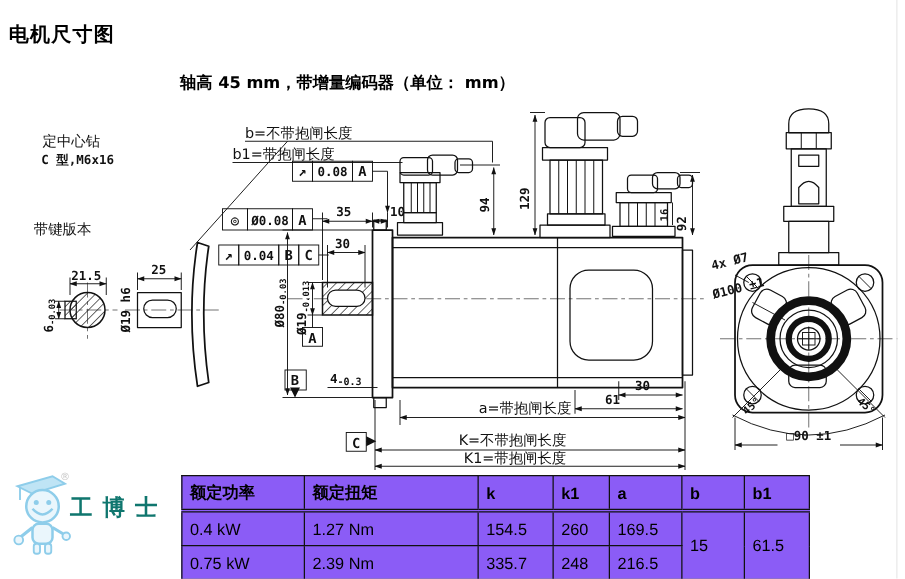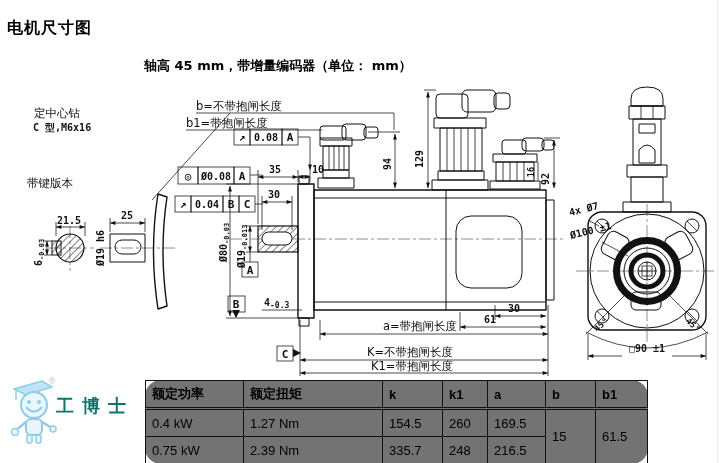--- a/index.html
+++ b/index.html
@@ -14,21 +14,21 @@
   svg .da{fill:none;stroke:#111;stroke-width:0.75;marker-start:url(#arr);marker-end:url(#arr);}
   svg .c{fill:none;stroke:#333;stroke-width:0.55;stroke-dasharray:12 3 3 3;}
   svg .rib{fill:none;stroke:#111;stroke-width:0.8;}
   svg text{fill:#111;}
   svg .t{font:bold 10px "DejaVu Sans Mono",monospace;}
   svg .tm{font:bold 10px "DejaVu Sans Mono",monospace;text-anchor:middle;}
   svg .t8{font:bold 8.5px "DejaVu Sans Mono",monospace;text-anchor:middle;}
   svg .cjk{font:11.5px "DejaVu Sans",sans-serif;}
   svg .cjkm{font:11.5px "DejaVu Sans",sans-serif;text-anchor:middle;}
   svg .dt{font:bold 11px "DejaVu Sans Mono",monospace;text-anchor:middle;}
-  .dim-table{position:absolute;left:145px;top:380px;border-collapse:collapse;table-layout:fixed;background:#737373;border-radius:16px;}
+  .dim-table{position:absolute;left:145px;top:380px;border-collapse:collapse;table-layout:fixed;background:#8b5cf6;}
   .dim-table th,.dim-table td{border:1.5px solid #111;font-size:13px;padding:1px 6px;height:24px;
        font-family:"Liberation Sans",sans-serif;text-align:left;font-weight:normal;overflow:hidden;white-space:nowrap;}
   .dim-table th{font-weight:bold;border-bottom:3px double #111;}
   .watermark{position:absolute;left:4px;top:372px;width:150px;height:88px;}
   .wm-robot{position:absolute;left:4px;top:4px;}
   .wm-reg{position:absolute;left:44px;top:5px;font-size:8px;color:#c6c6c6;}
   .wm-brand{position:absolute;left:52px;top:22px;font-size:18px;font-weight:bold;letter-spacing:8px;
        color:#0f766e;font-family:"DejaVu Serif",serif;white-space:nowrap;}
   .wm-tagline{position:absolute;left:55px;top:46px;font-size:11px;letter-spacing:2px;color:#a6d8f0;white-space:nowrap;}
   .wm-url{position:absolute;left:2px;top:61px;font-size:13.5px;letter-spacing:1px;color:#c2c2c2;white-space:nowrap;}

